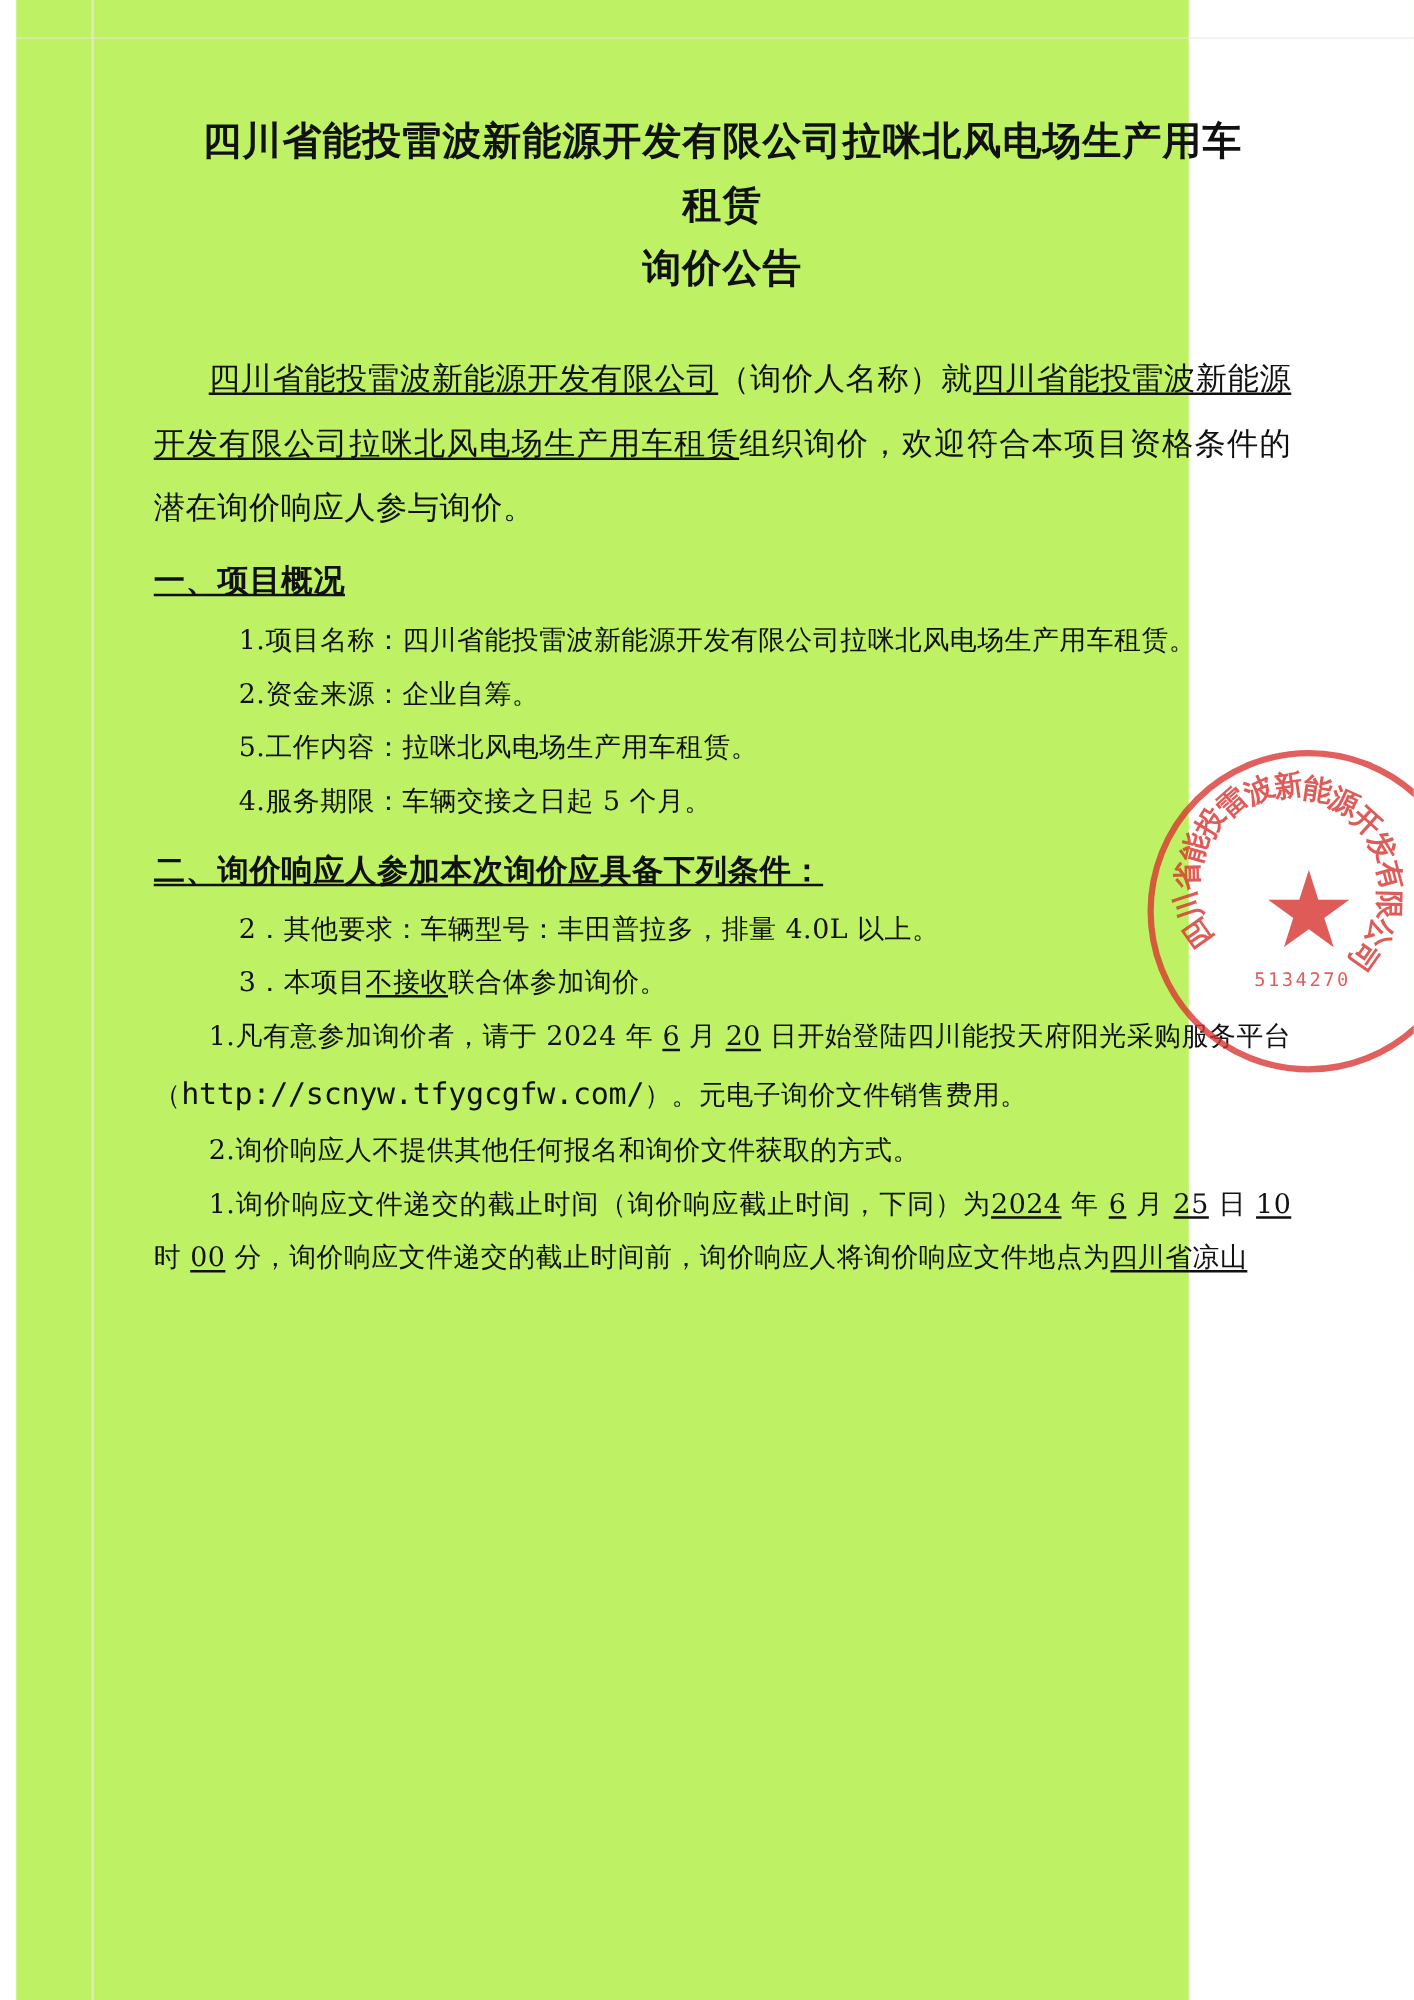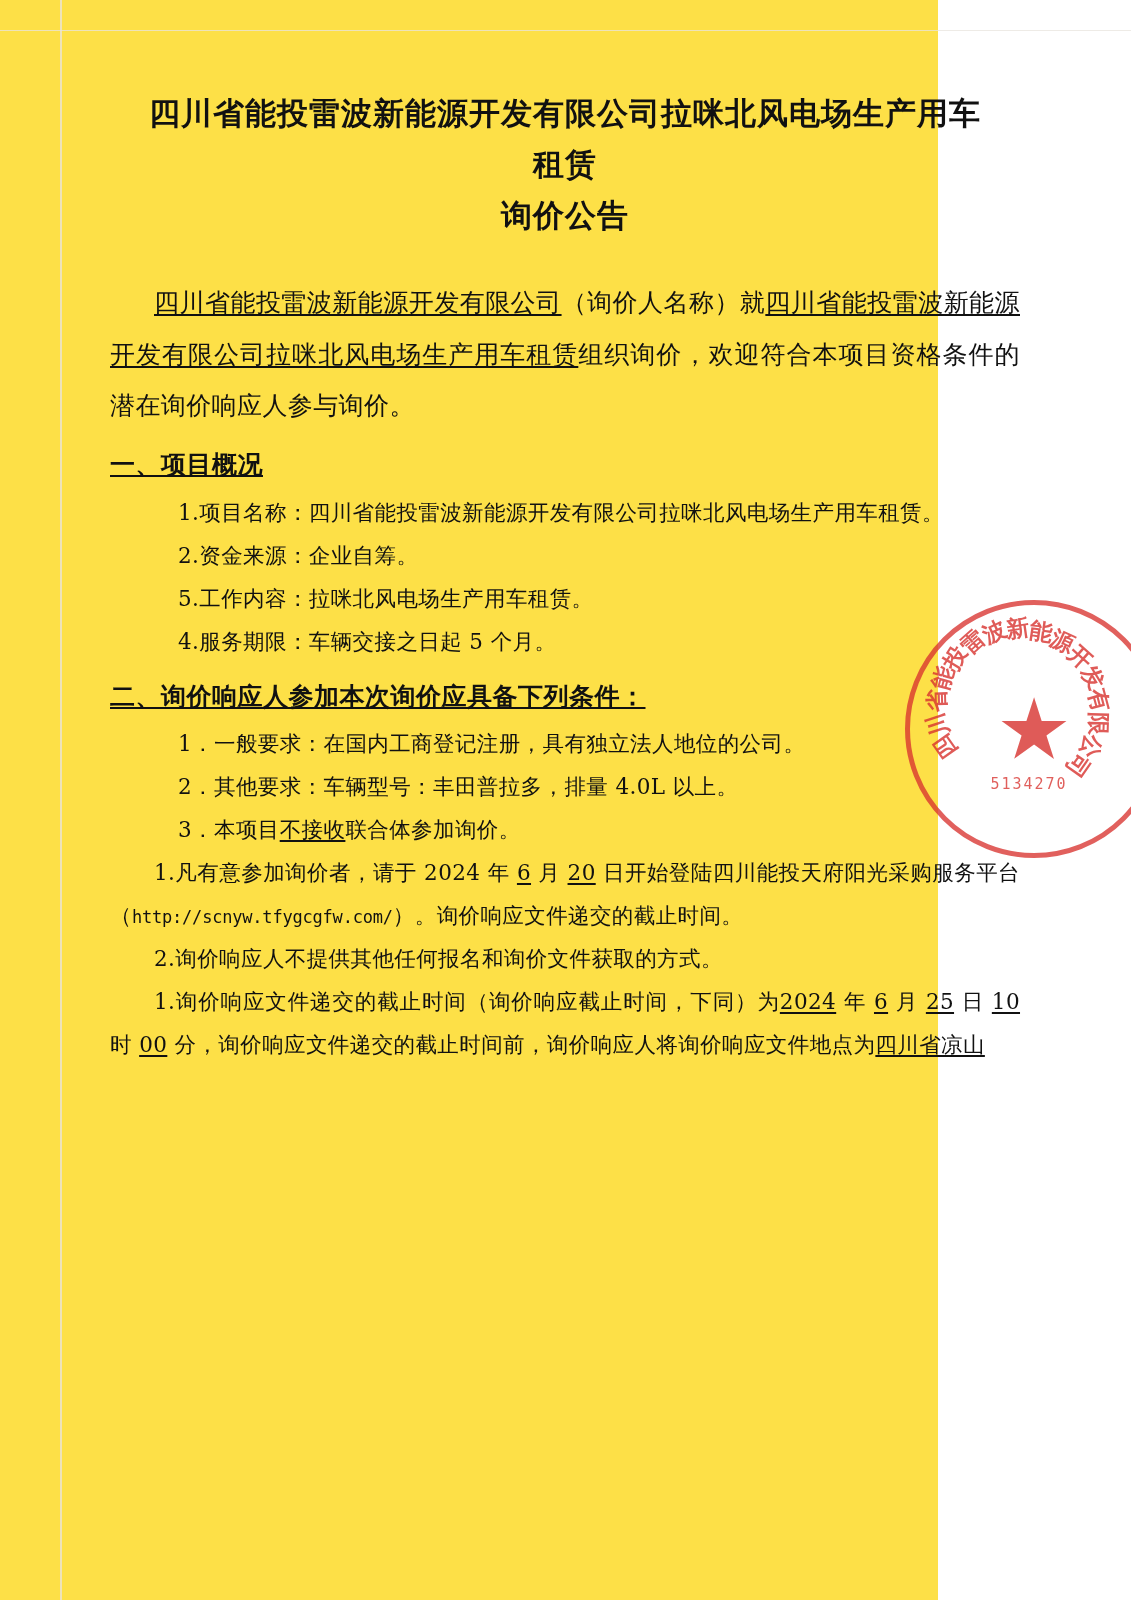--- a/index.html
+++ b/index.html
@@ -10,24 +10,24 @@
   body {
     width: 1131px;
     height: 1600px;
     position: relative;
     font-family: "DejaVu Serif", "Liberation Serif", serif;
     color: #111111;
     overflow: hidden;
   }
   .page {
     position: absolute;
-    top: 0; left: 0;
+    top: 0; left: 13px;
     width: 938px;
     height: 1600px;
-    background: #fde047;
+    background: #bef264;
   }
   .content {
     position: absolute;
     left: 110px;
     top: 88px;
     width: 910px;
   }
   .doc-title {
     text-align: center;
     font-size: 31px;
@@ -71,21 +71,21 @@
     text-indent: 44px;
     text-align: justify;
     letter-spacing: 0.4px;
   }
   .u {
     text-decoration: underline;
     text-underline-offset: 3px;
   }
   .mono {
     font-family: "DejaVu Sans Mono", "Liberation Mono", monospace;
-    font-size: 17px;
+    font-size: 24px;
     letter-spacing: -0.2px;
   }
   .top-gap { height: 36px; }
 
   
   .seal {
     position: absolute;
     left: 905px;
     top: 600px;
     width: 258px;
@@ -166,28 +166,27 @@
       <span class="u">四川省能投雷波新能源开发有限公司</span><span>（询价人名称）就</span><span class="u">四川省能投雷波新能源开发有限公司拉咪北风电场生产用车租赁</span><span>组织询价，欢迎符合本项目资格条件的潜在询价响应人参与询价。</span>
     </p>
 
     <h2 class="section-head">一、项目概况</h2>
     <p class="item">1.项目名称：四川省能投雷波新能源开发有限公司拉咪北风电场生产用车租赁。</p>
     <p class="item">2.资金来源：企业自筹。</p>
     <p class="item">5.工作内容：拉咪北风电场生产用车租赁。</p>
     <p class="item">4.服务期限：车辆交接之日起 5 个月。</p>
 
     <h2 class="section-head">二、询价响应人参加本次询价应具备下列条件：</h2>
-    <p class="item">1．一般要求：在国内工商登记注册，具有独立法人地位的公司。</p>
     <p class="item">2．其他要求：车辆型号：丰田普拉多，排量 4.0L 以上。</p>
     <p class="item">
       <span>3．本项目</span><span class="u">不接收</span><span>联合体参加询价。</span>
     </p>
 
     <p class="item-wide">
-      <span>1.凡有意参加询价者，请于 2024 年 </span><span class="u">6</span><span> 月 </span><span class="u">20</span><span> 日开始登陆四川能投天府阳光采购服务平台（</span><span class="mono">http://scnyw.tfygcgfw.com/</span><span>）。询价响应文件递交的截止时间。</span>
+      <span>1.凡有意参加询价者，请于 2024 年 </span><span class="u">6</span><span> 月 </span><span class="u">20</span><span> 日开始登陆四川能投天府阳光采购服务平台（</span><span class="mono">http://scnyw.tfygcgfw.com/</span><span>）。元电子询价文件销售费用。</span>
     </p>
     <p class="item-wide">2.询价响应人不提供其他任何报名和询价文件获取的方式。</p>
 
     <p class="item-wide">
       <span>1.询价响应文件递交的截止时间（询价响应截止时间，下同）为</span><span class="u">2024</span><span> 年 </span><span class="u">6</span><span> 月 </span><span class="u">25</span><span> 日 </span><span class="u">10</span><span> 时 </span><span class="u">00</span><span> 分，询价响应文件递交的截止时间前，询价响应人将询价响应文件地点为</span><span class="u">四川省凉山</span>
     </p>
 
   </div>
 
   <div class="seal">

